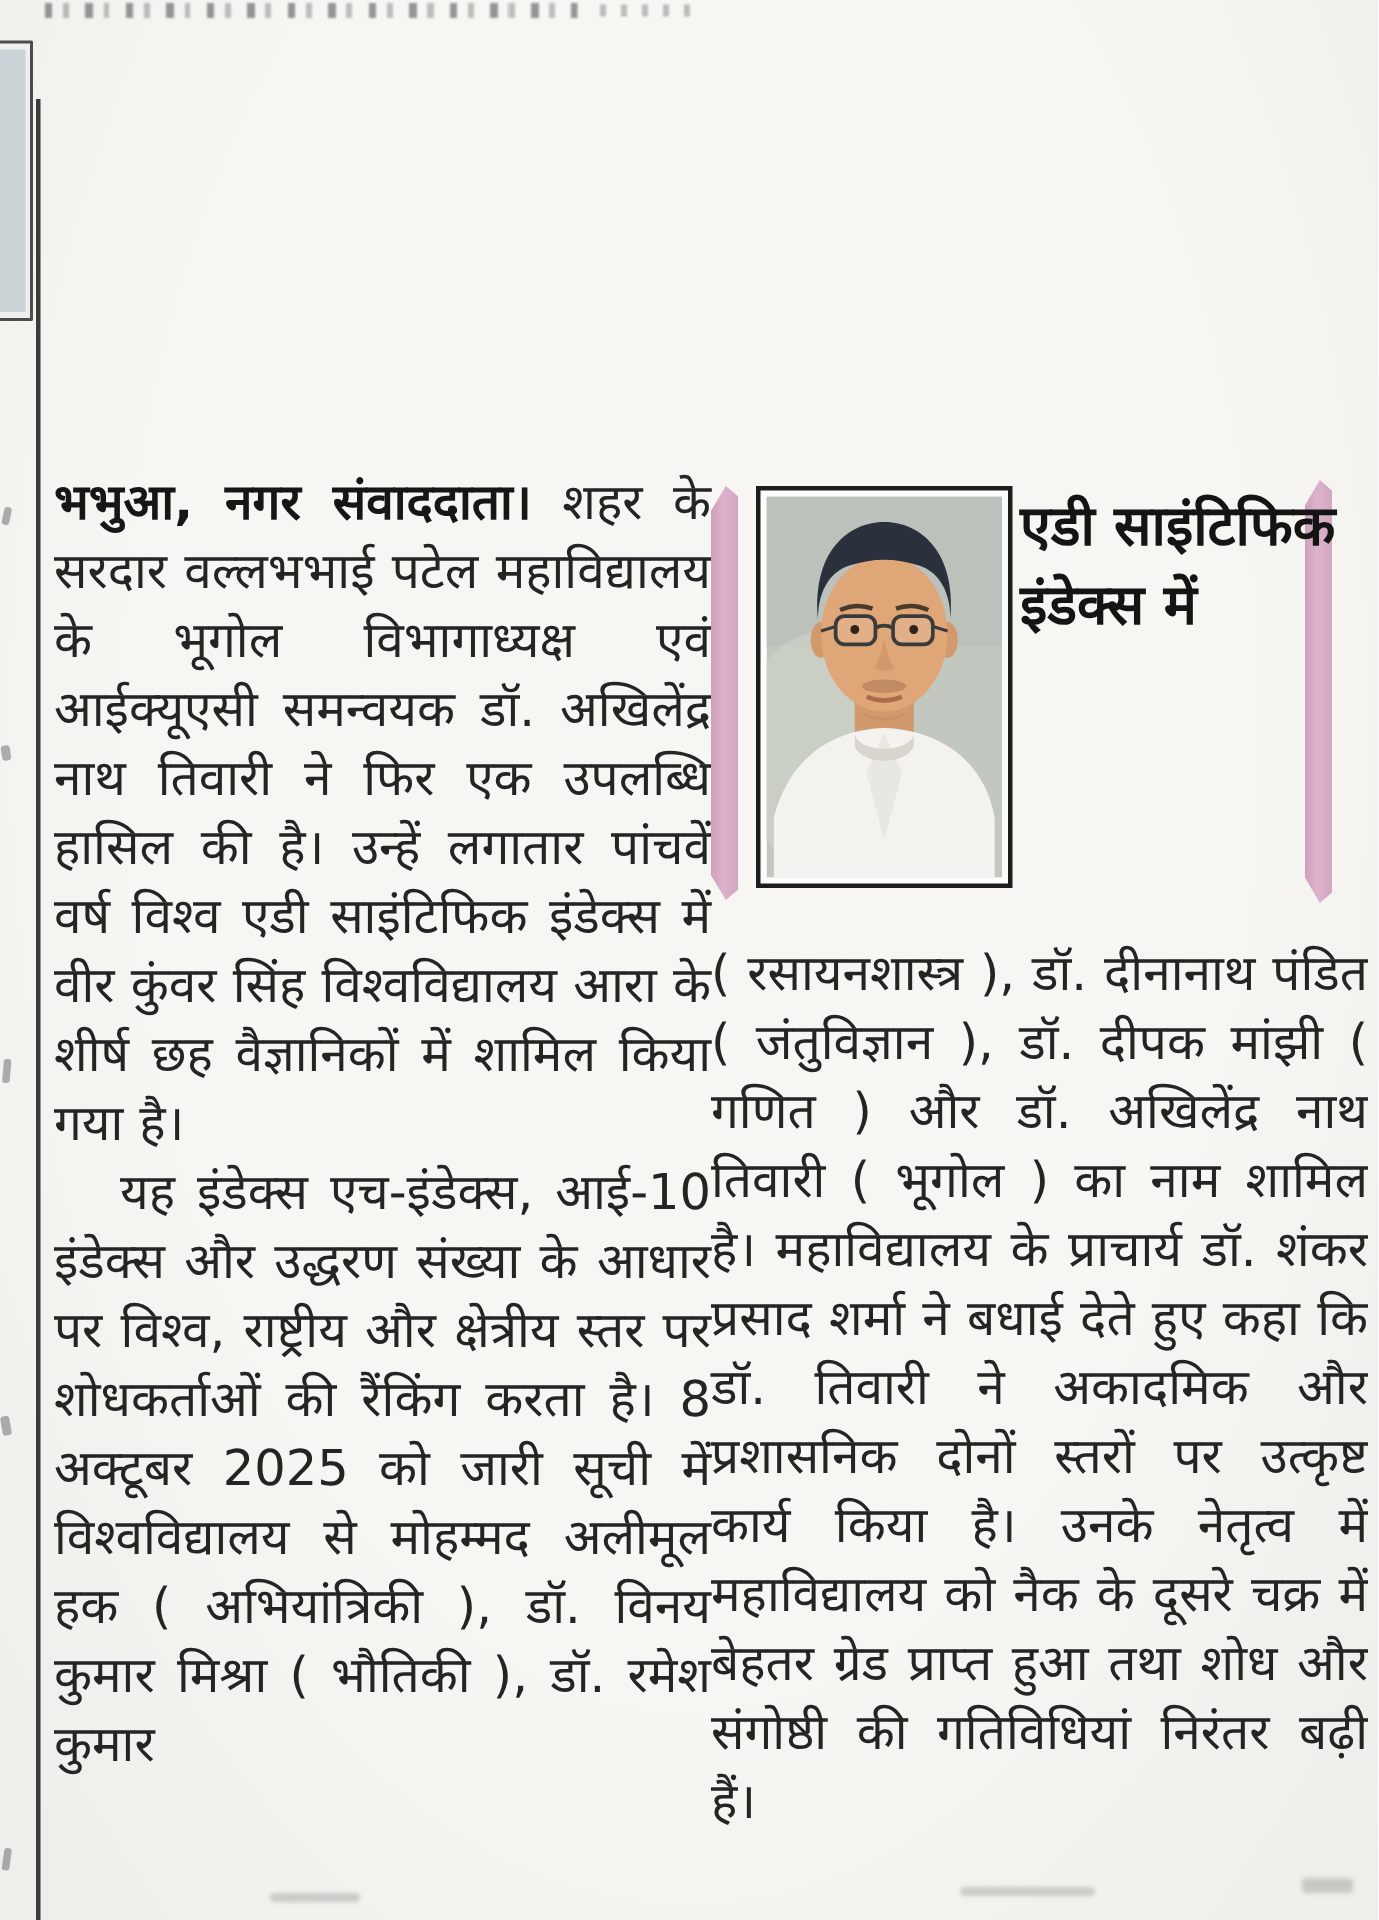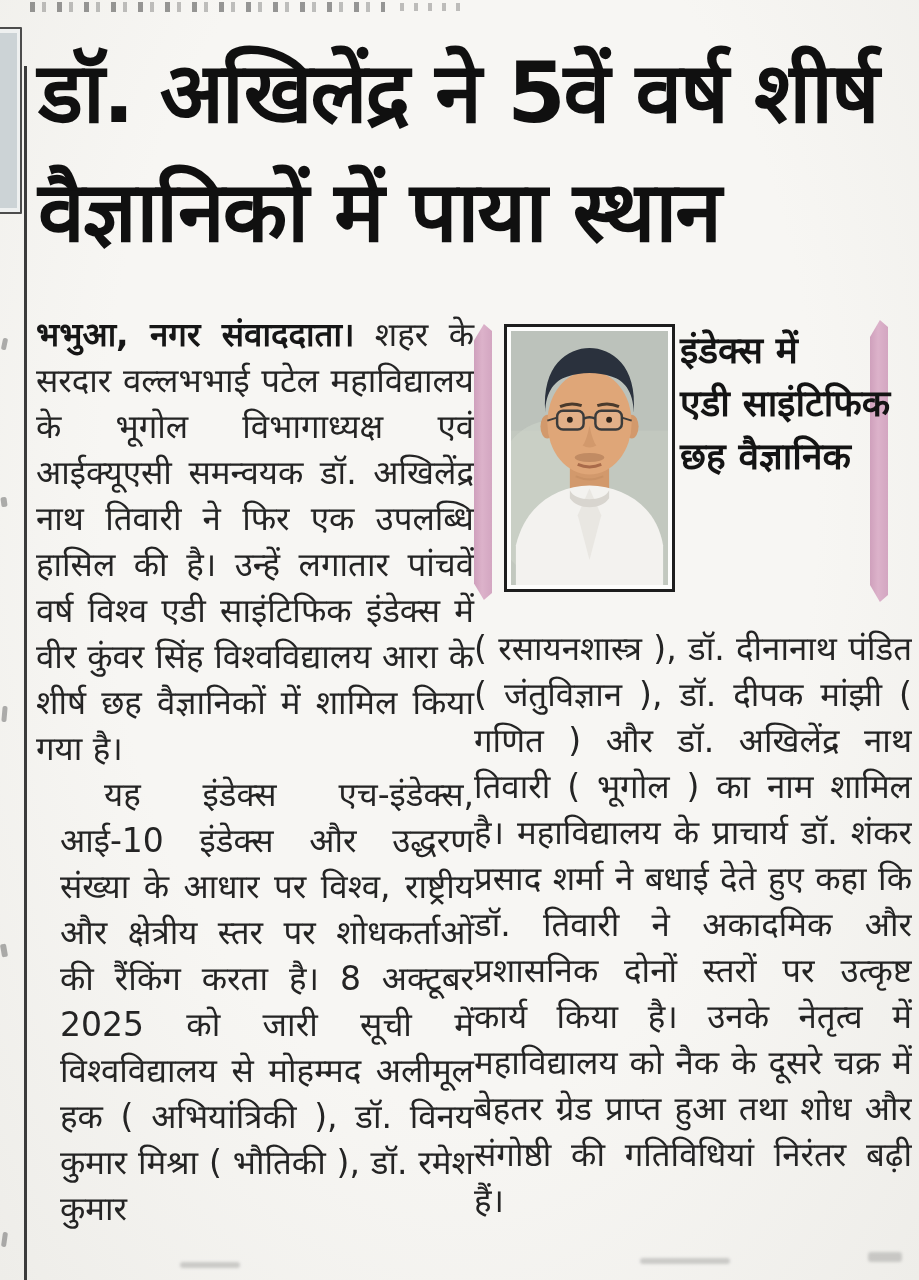--- a/index.html
+++ b/index.html
@@ -58,21 +58,21 @@
   .columns{
     position:absolute;left:36px;top:312px;width:876px;height:960px;
     display:flex;overflow:hidden;
   }
   .col{flex:1 1 0;min-width:0;}
   .bodytext{
     font-size:33px;line-height:46px;text-align:justify;
     color:#242424;margin:0;
   }
   .bodytext + .bodytext{margin-top:0;}
-  .indent{text-indent:44px;margin-left:24px;}
+  .indent{text-indent:44px;}
   .lead{font-weight:700;color:#161616;}
   
   .highlight{
     position:relative;width:100%;height:300px;margin:4px 0 10px 0;
   }
   .ribbon{
     position:absolute;width:18px;
     background:linear-gradient(90deg,#cfa0bc 0%, #dcb2ca 45%, #d3a6c1 100%);
     clip-path:polygon(55% 0, 100% 2.5%, 100% 97.5%, 55% 100%, 0 94%, 0 6%);
   }
@@ -103,24 +103,20 @@
   <div class="left-rule"></div>
   <div class="frag f1"></div>
   <div class="frag f2"></div>
   <div class="frag f3"></div>
   <div class="frag f4"></div>
   <div class="frag f5"></div>
   <div class="bottom-smudge bs1"></div>
   <div class="bottom-smudge bs2"></div>
   <div class="bottom-smudge bs3"></div>
 
-  <div class="headline">
-    <div>डॉ. अखिलेंद्र ने 5वें वर्ष शीर्ष</div>
-    <div>वैज्ञानिकों में पाया स्थान</div>
-  </div>
 
   <div class="columns">
 
     <div class="col">
       <p class="bodytext"><span class="lead">भभुआ, नगर संवाददाता।</span><span> शहर के सरदार वल्लभभाई पटेल महाविद्यालय के भूगोल विभागाध्यक्ष एवं आईक्यूएसी समन्वयक डॉ. अखिलेंद्र नाथ तिवारी ने फिर एक उपलब्धि हासिल की है। उन्हें लगातार पांचवें वर्ष विश्व एडी साइंटिफिक इंडेक्स में वीर कुंवर सिंह विश्वविद्यालय आरा के शीर्ष छह वैज्ञानिकों में शामिल किया गया है।</span></p>
       <p class="bodytext indent">यह इंडेक्स एच-इंडेक्स, आई-10 इंडेक्स और उद्धरण संख्या के आधार पर विश्व, राष्ट्रीय और क्षेत्रीय स्तर पर शोधकर्ताओं की रैंकिंग करता है। 8 अक्टूबर 2025 को जारी सूची में विश्वविद्यालय से मोहम्मद अलीमूल हक ( अभियांत्रिकी ), डॉ. विनय कुमार मिश्रा ( भौतिकी ), डॉ. रमेश कुमार</p>
     </div>
 
     <div class="col">
 
@@ -162,23 +158,22 @@
             <path d="M80,95 Q77,110 73,115 Q80,119 87,115 Q83,110 80,95" fill="#d2996c"></path>
 
             <ellipse cx="80" cy="127" rx="15" ry="4.5" fill="#8a5a3c" opacity="0.35"></ellipse>
             <path d="M68,134 Q80,139 92,134" stroke="#a96b4a" stroke-width="3" fill="none"></path>
 
             <path d="M66,146 Q80,152 94,146" stroke="#c08a5e" stroke-width="2" fill="none" opacity="0.5"></path>
           </svg>
         </div>
 
         <div class="caption">
+          <div>एडी साइंटिफिक</div>
           <div>इंडेक्स में</div>
-          <div>एडी साइंटिफिक</div>
-          <div>छह वैज्ञानिक</div>
         </div>
       </div>
 
       <p class="bodytext">( रसायनशास्त्र ), डॉ. दीनानाथ पंडित ( जंतुविज्ञान ), डॉ. दीपक मांझी ( गणित ) और डॉ. अखिलेंद्र नाथ तिवारी ( भूगोल ) का नाम शामिल है। महाविद्यालय के प्राचार्य डॉ. शंकर प्रसाद शर्मा ने बधाई देते हुए कहा कि डॉ. तिवारी ने अकादमिक और प्रशासनिक दोनों स्तरों पर उत्कृष्ट कार्य किया है। उनके नेतृत्व में महाविद्यालय को नैक के दूसरे चक्र में बेहतर ग्रेड प्राप्त हुआ तथा शोध और संगोष्ठी की गतिविधियां निरंतर बढ़ी हैं।</p>
     </div>
 
   </div>
 </div>
 
 </body></html>

